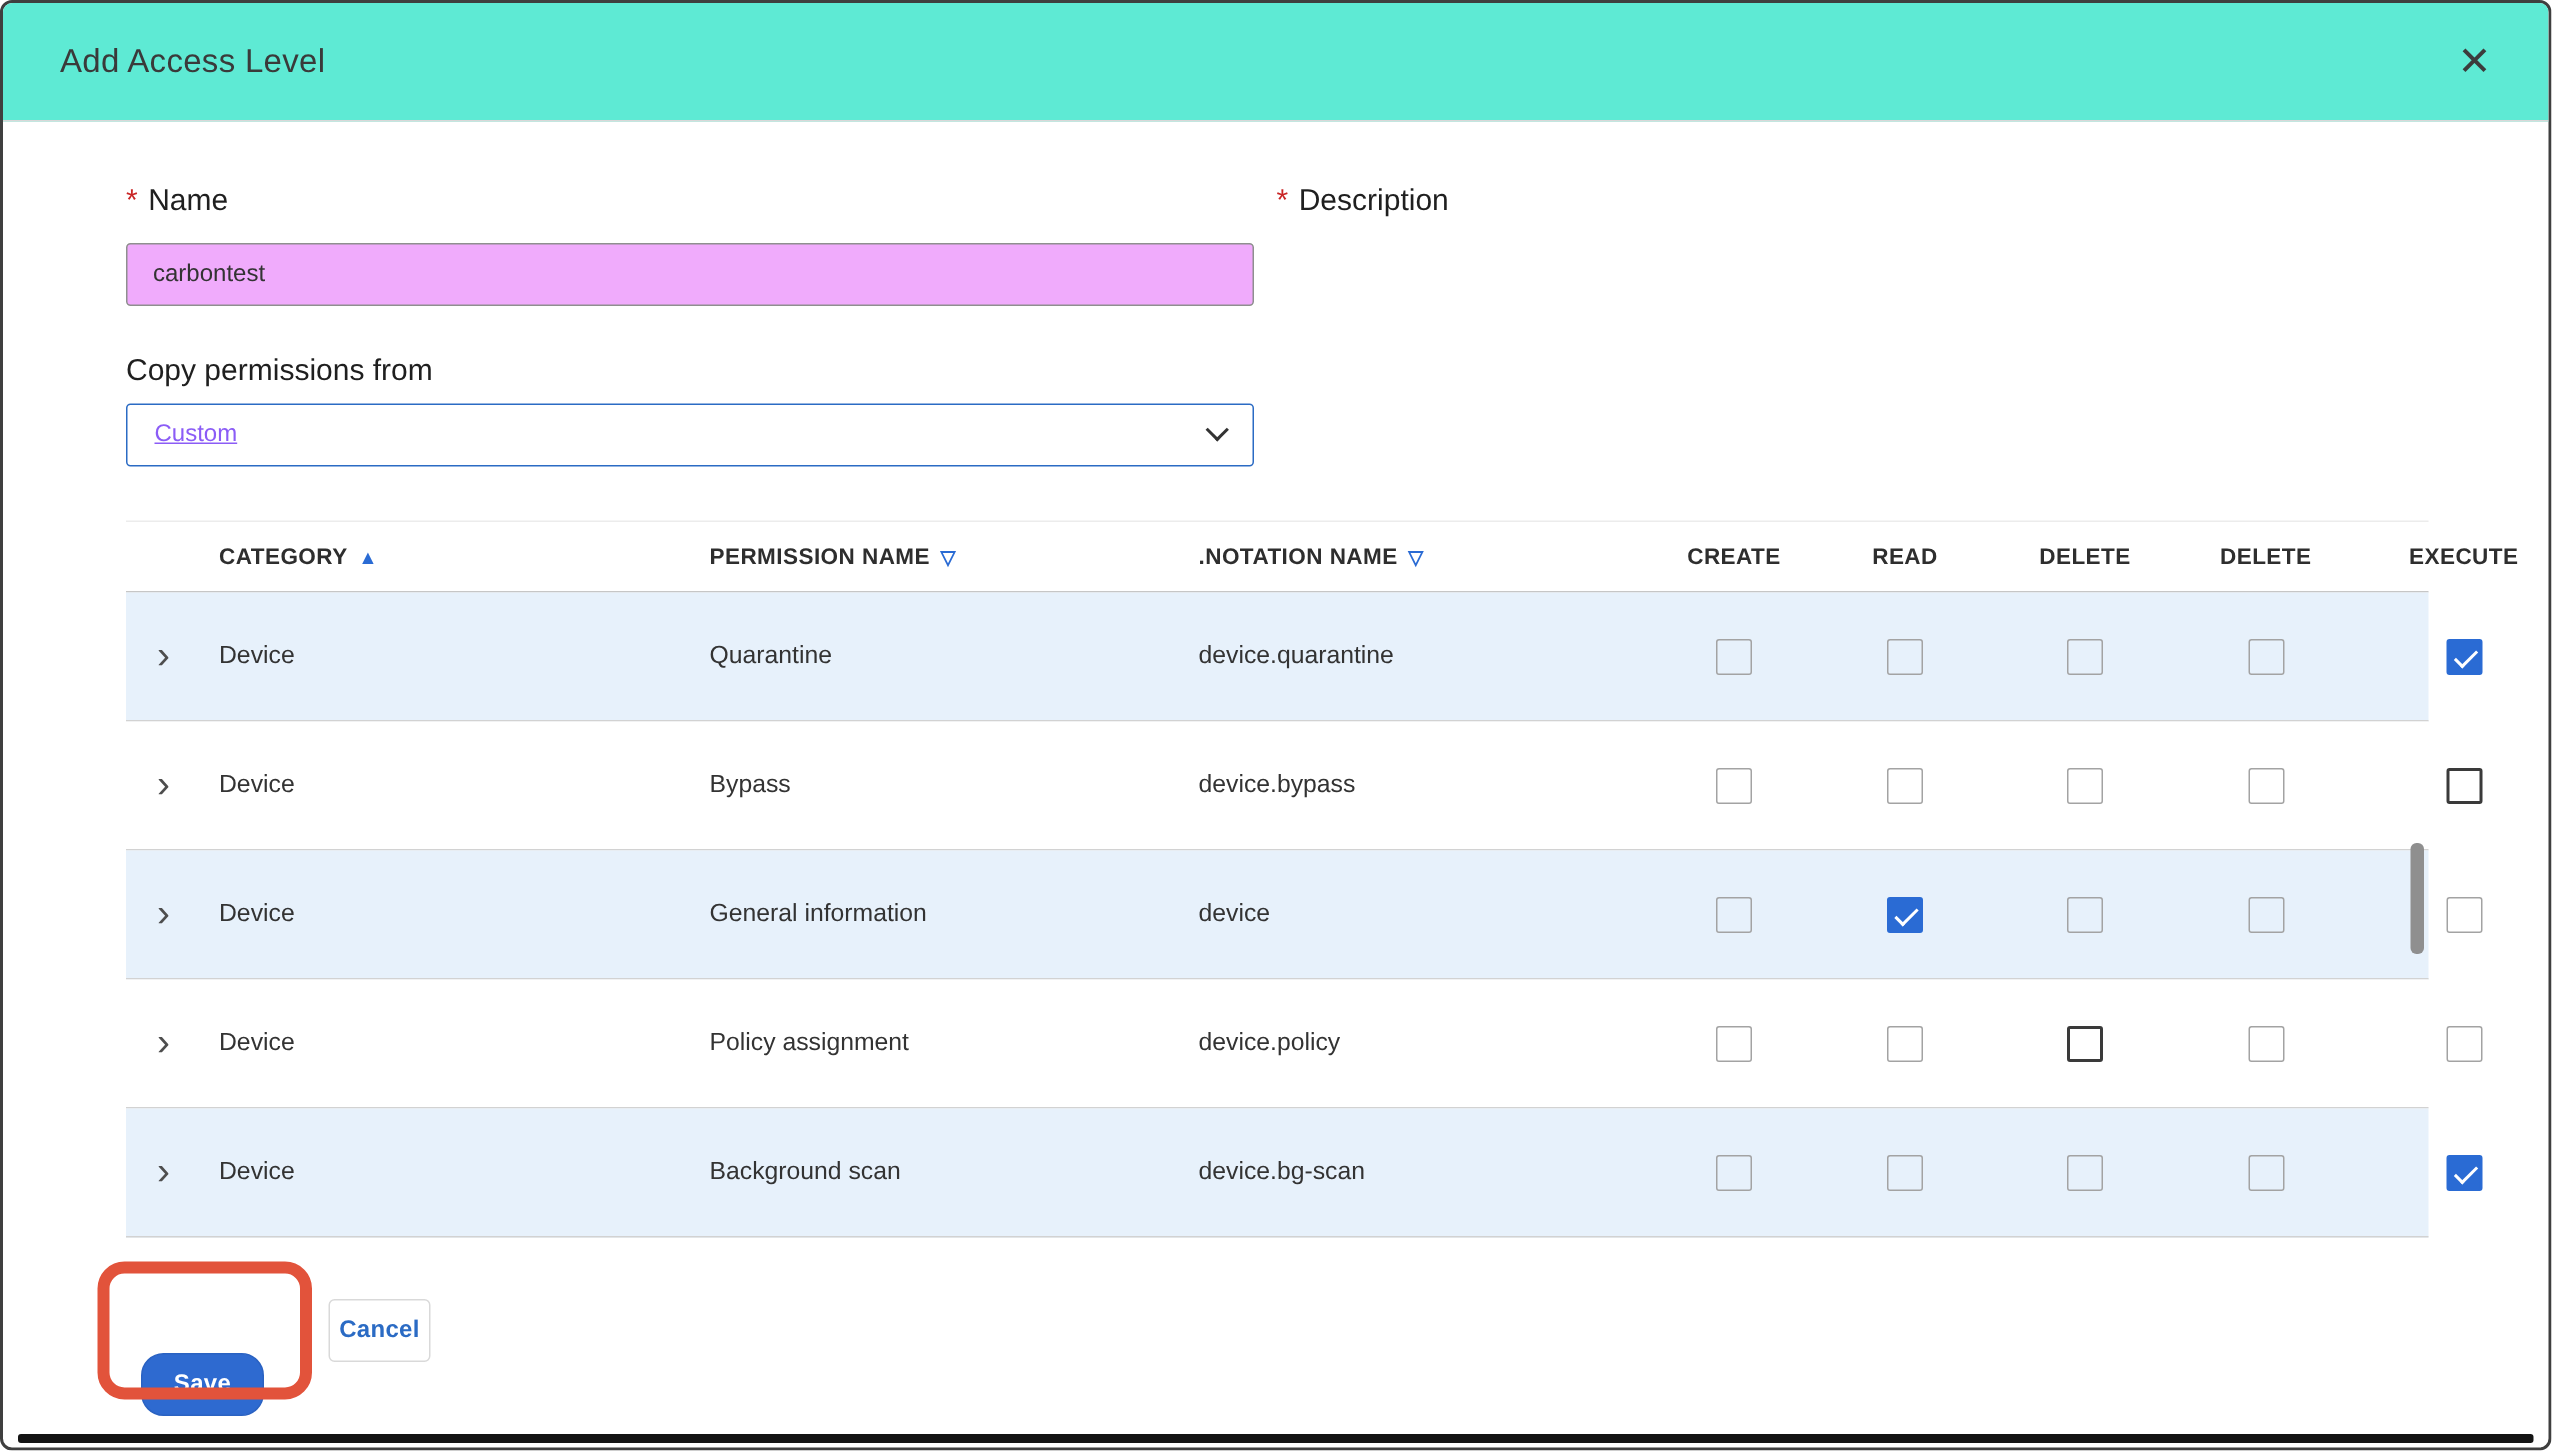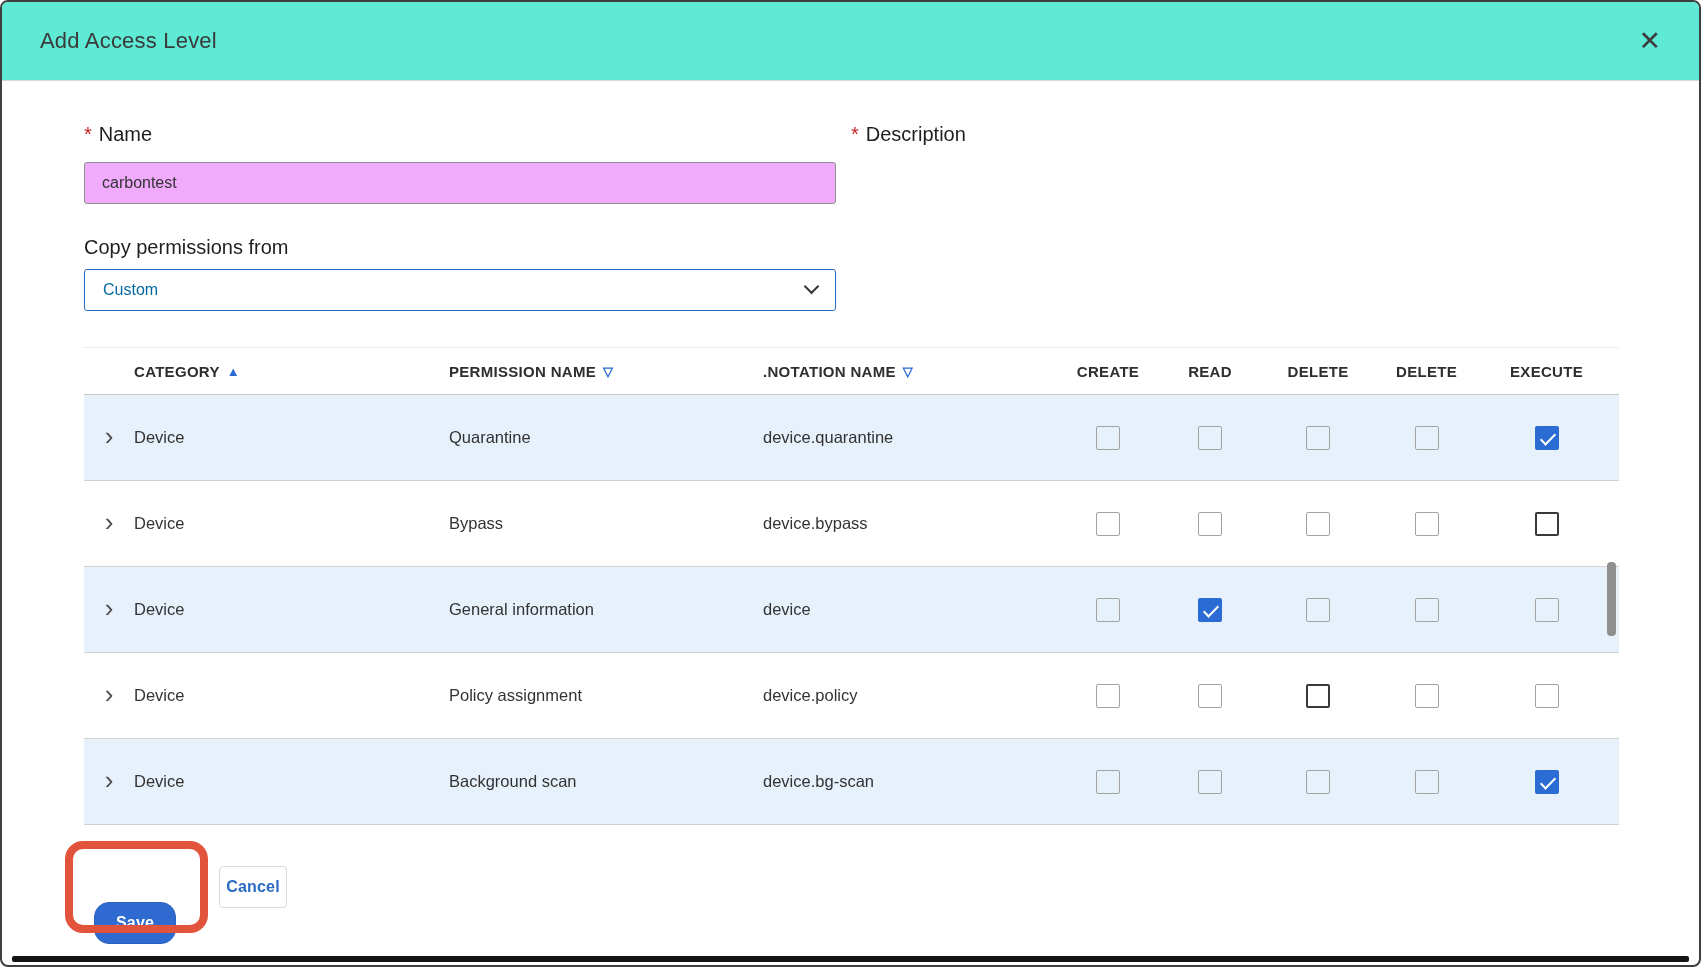--- a/index.html
+++ b/index.html
@@ -34,33 +34,34 @@
   .text-input {
     position:absolute; height:42px; width:752px;
     border:1px solid #8f8f8f; border-radius:3px;
     font-size:16px; color:#333; padding:0 17px; background:#f0abfc;
     font-family:inherit; outline:none;
   }
   .dropdown {
     position:absolute; height:42px; width:752px;
     border:1px solid #2b6bc4; border-radius:3px;
     display:flex; align-items:center; padding:0 18px;
-    font-size:16px; color:#0369a1; background:#fff; cursor:pointer;
+    font-size:16px; color:#8b5cf6; background:#fff; cursor:pointer;text-decoration:underline;
   }
   .dd-chevron {
     margin-left:auto; width:11px; height:11px;
     border-right:2px solid #333; border-bottom:2px solid #333;
     transform:rotate(45deg); margin-top:-7px;
   }
   
   .ptable { position:absolute; left:82px; top:345px; width:1535px; }
   .thead, .trow {
     display:grid;
     grid-template-columns:50px 315px 314px 290px 110px 94px 122px 95px 145px;
     align-items:center;
+    gap:12px;
   }
   .thead { height:48px; border-top:1px solid #ececec; border-bottom:1px solid #c6c6c6; }
   .th {
     font-size:15px; font-weight:bold; color:#2e2e2e; letter-spacing:.3px;
     display:flex; align-items:center; gap:7px;
   }
   .th.center { justify-content:center; }
   .sort-icon { color:#2a6bd4; font-size:13px; line-height:1; cursor:pointer; }
   .trow { height:86px; border-bottom:1px solid #d2d2d2; background:#fff; }
   .trow.hl { background:#e7f1fb; }

